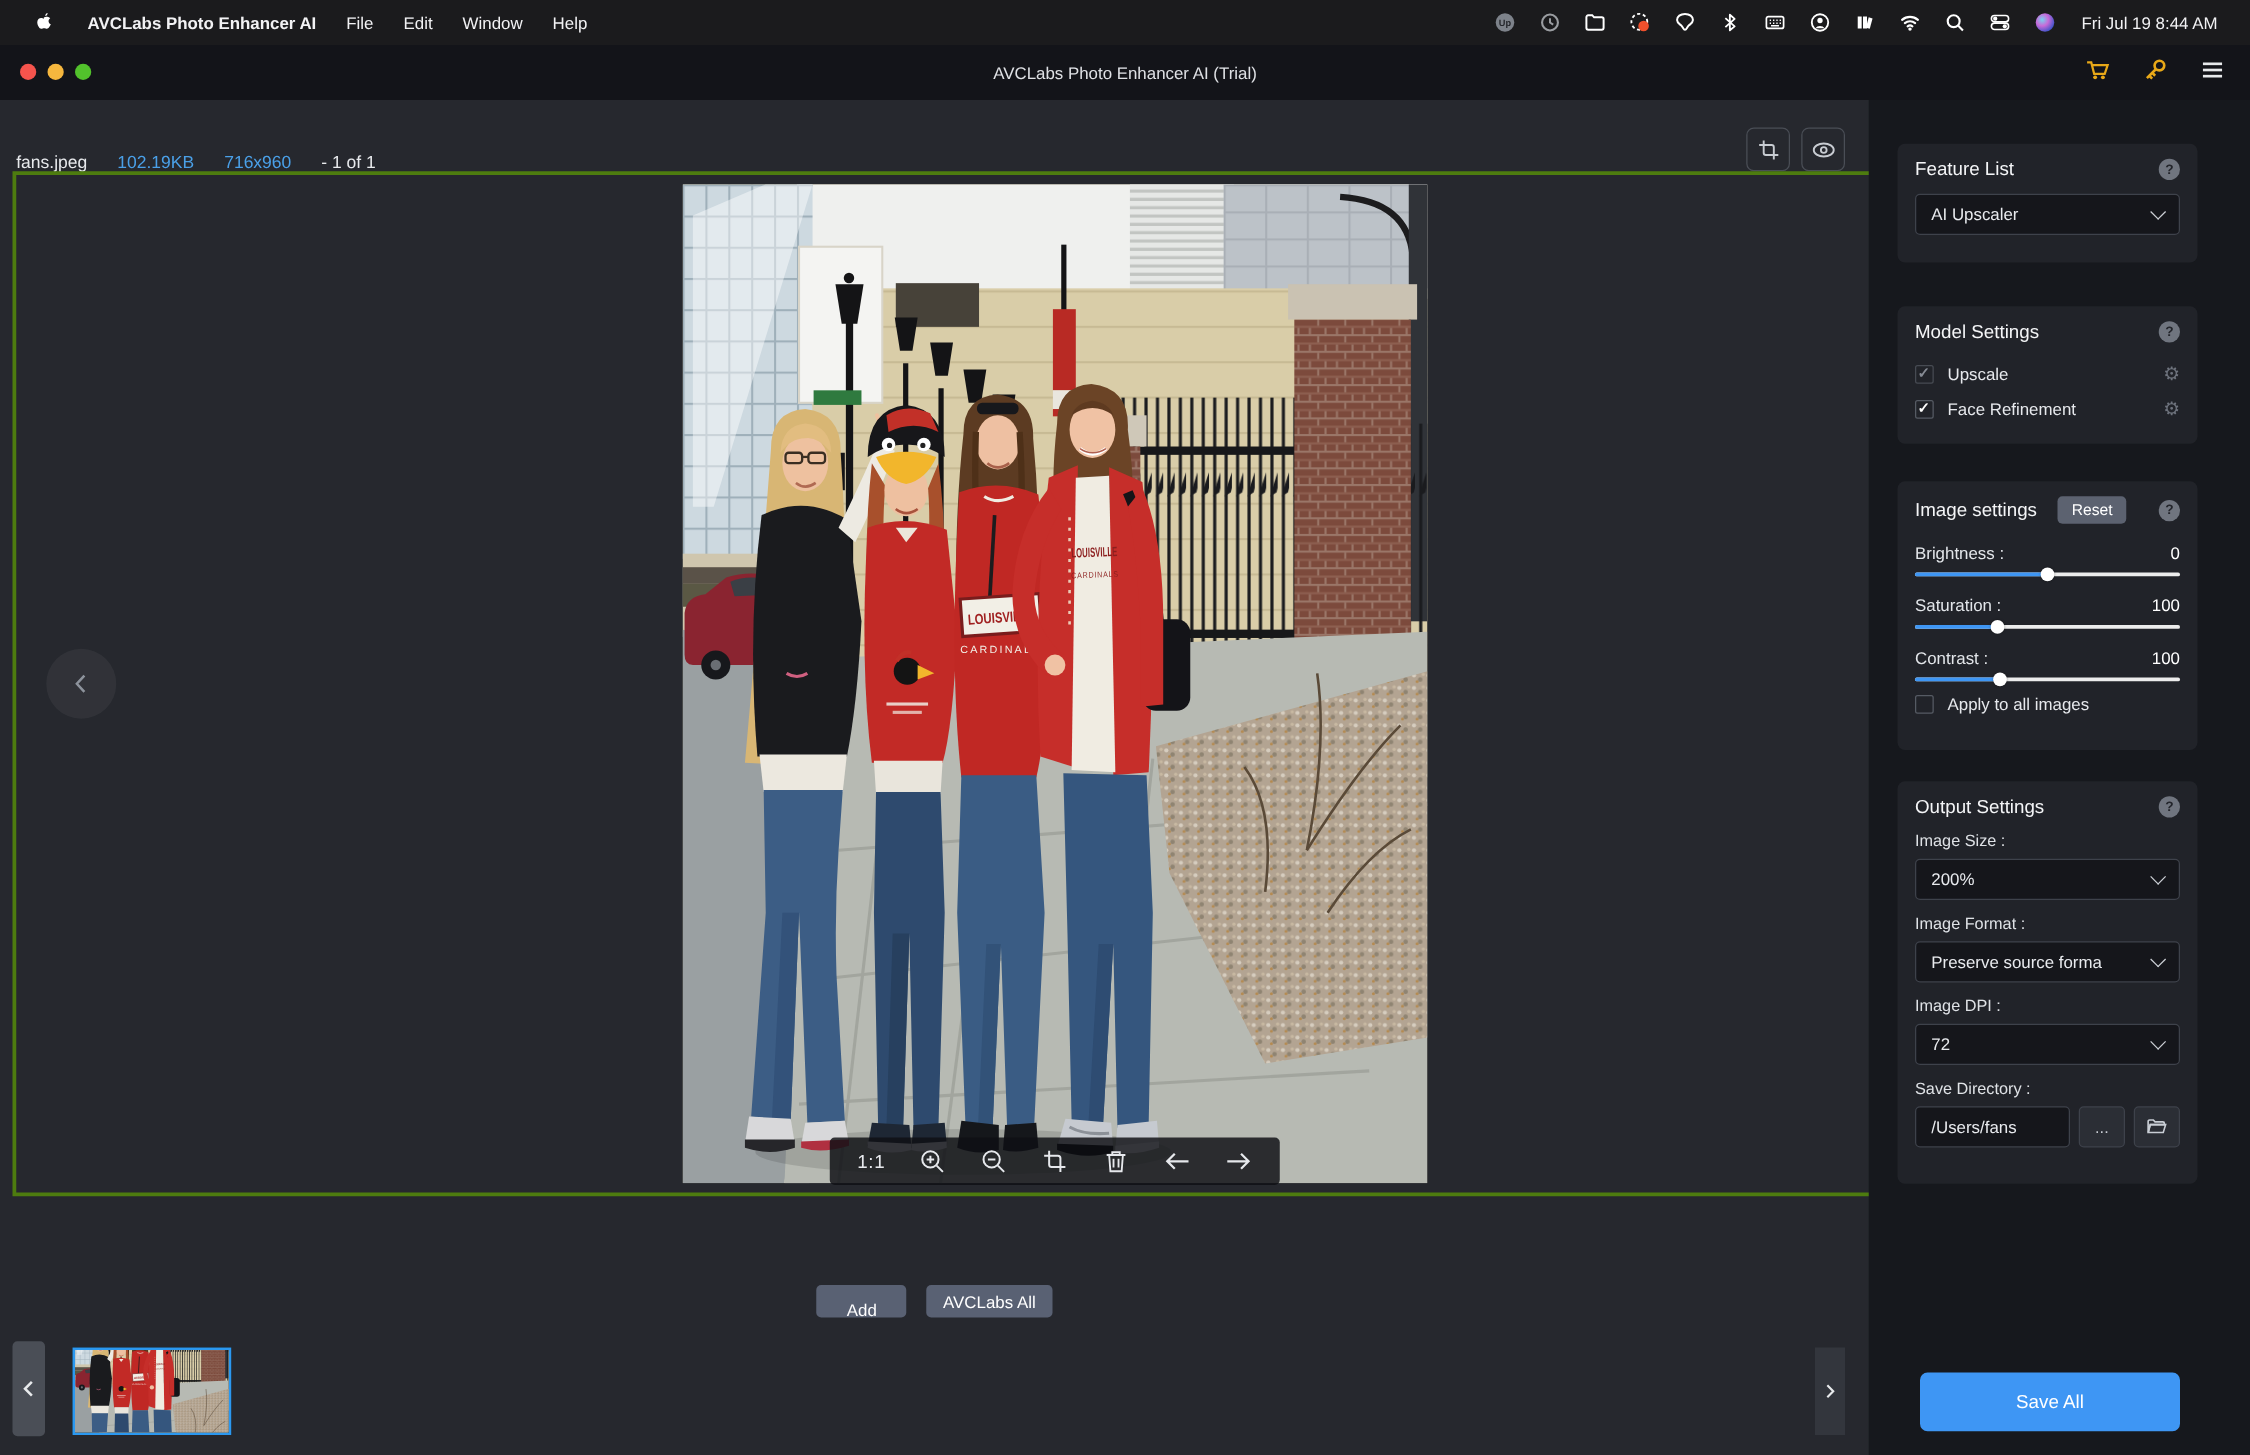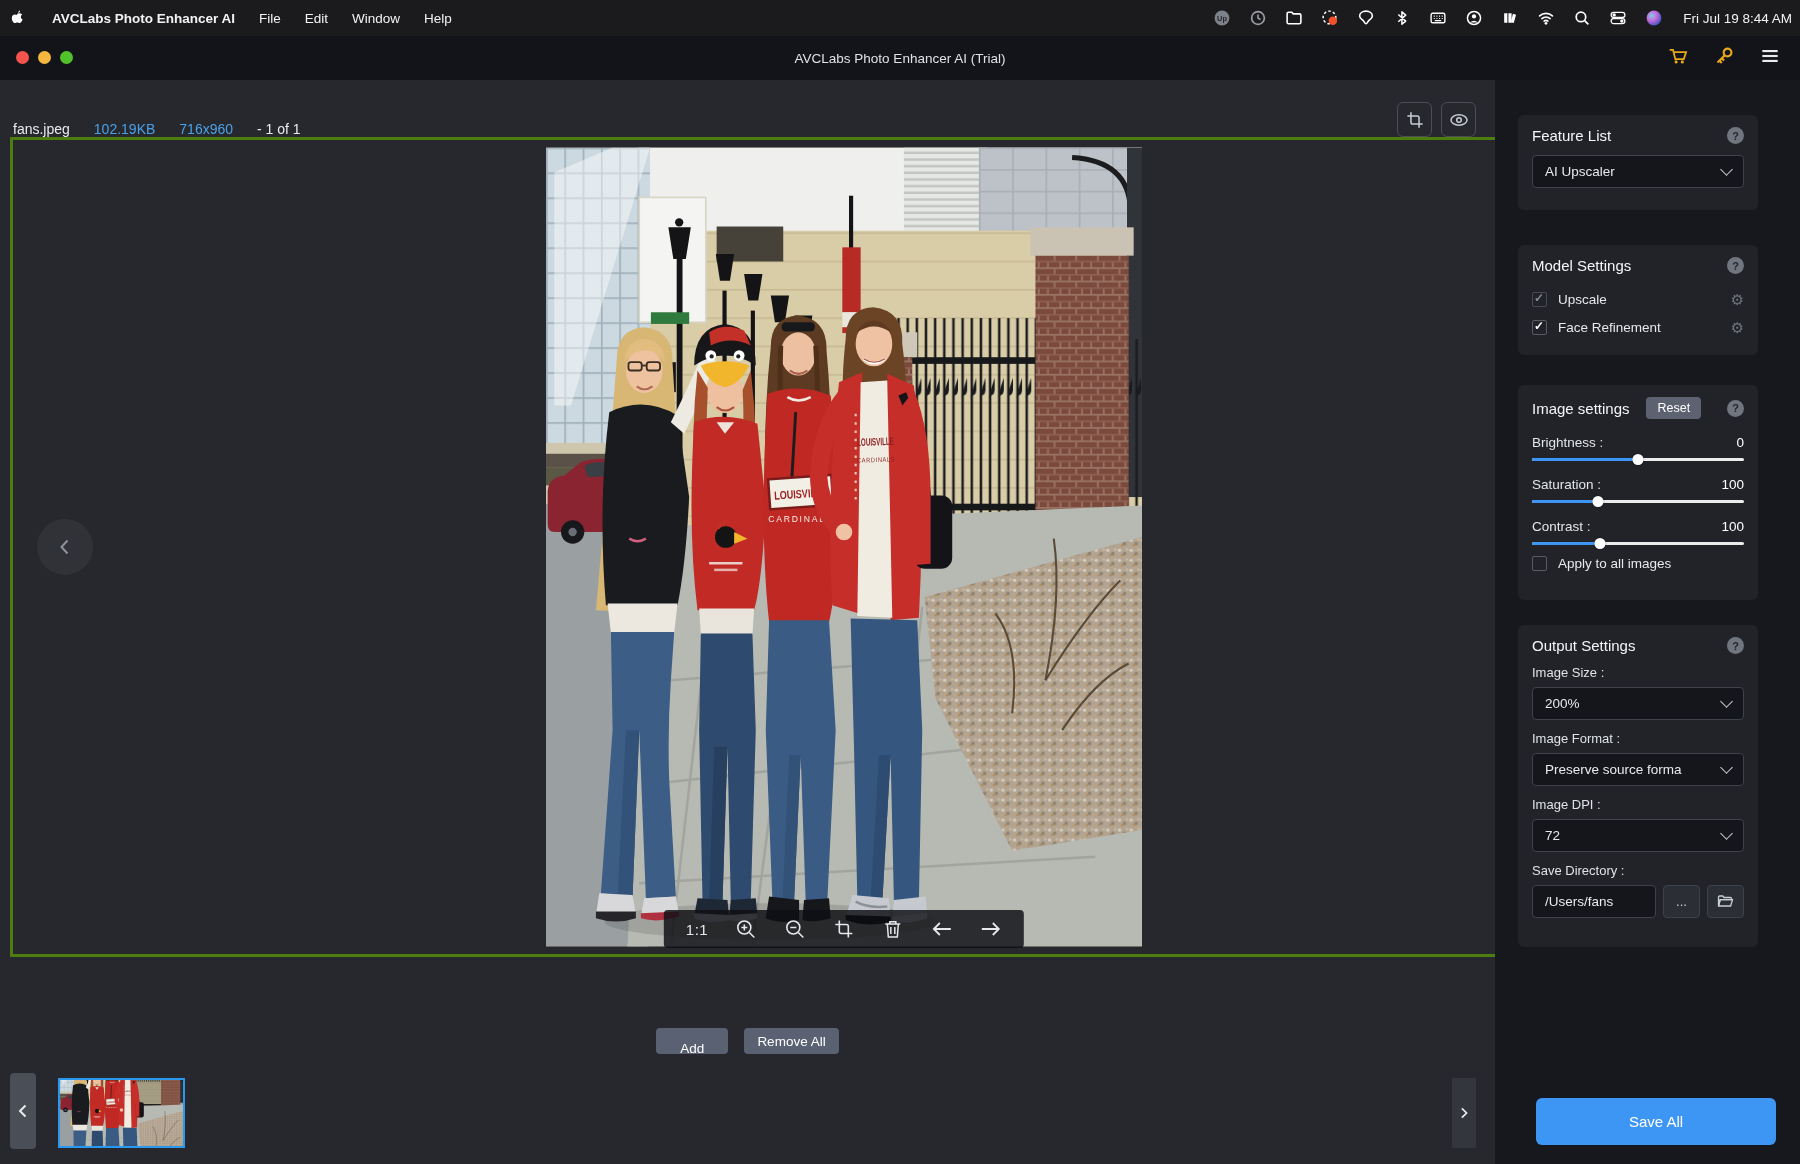--- a/index.html
+++ b/index.html
@@ -1,19 +1,19 @@
 <!DOCTYPE html>
 <html><head>
 <meta charset="utf-8">
 <style>
   html,body{margin:0;padding:0;background:#000;}
   body{font-family:"Liberation Sans",sans-serif;}
   .screen{position:relative;width:1800px;height:1164px;background:#26282e;overflow:hidden;}
   
-  .menubar{position:absolute;top:0;left:0;right:0;height:36px;background:#1b1b1d;display:flex;align-items:center;color:#f2f2f4;font-size:13.5px;padding:0 8px;gap:24px;box-sizing:border-box;}
+  .menubar{position:absolute;top:0;left:0;right:0;height:36px;background:#1b1b1d;display:flex;align-items:center;color:#f2f2f4;font-size:13.5px;padding:0 26px;gap:24px;box-sizing:border-box;}
   .menubar .app-name{font-weight:bold;margin-left:2px;}
   .mb-item{white-space:nowrap;}
   .mb-right{margin-left:auto;display:flex;align-items:center;gap:18px;}
   .mb-ic{width:18px;height:18px;display:block;}
   .clock{font-size:13.5px;margin-left:2px;white-space:nowrap;}
   
   .titlebar{position:absolute;top:36px;left:0;right:0;height:44px;background:#131419;display:flex;align-items:center;color:#dfe1e5;font-size:13.5px;}
   .traffic{position:absolute;left:16px;top:15px;display:flex;gap:9px;}
   .tl{width:13px;height:13px;border-radius:50%;}
   .tl-red{background:#f5544d;} .tl-yellow{background:#f6b73e;} .tl-green{background:#52c22c;}
@@ -70,21 +70,21 @@
   .sl-val{margin-left:auto;color:#fff;}
   .track{position:relative;height:3px;background:#ececec;border-radius:2px;margin:8px 0 11px;}
   .fill{position:absolute;left:0;top:0;height:3px;background:#3e96f4;border-radius:2px;}
   .handle{position:absolute;top:-4px;width:11px;height:11px;background:#fff;border-radius:50%;transform:translateX(-50%);box-shadow:0 0 2px rgba(0,0,0,.4);}
   .apply-row{display:flex;align-items:center;gap:11px;margin-top:10px;font-size:13.5px;}
   .out-label{font-size:13px;color:#dfe2e6;margin:11px 0 7px;}
   .out-label.first{margin-top:1px;}
   .dir-row{display:flex;gap:7px;}
   .dir-box{flex:1;min-width:0;}
   .small-btn{width:37px;height:33px;background:#2b2e35;border:1px solid #3e424b;border-radius:4px;display:flex;align-items:center;justify-content:center;color:#c9ced5;font-size:13px;box-sizing:border-box;}
-  .save-all{position:absolute;left:41px;top:1018px;width:240px;height:47px;background:#3e96f4;border:none;border-radius:6px;color:#fff;font-size:15px;font-family:inherit;}
+  .save-all{position:absolute;left:41px;top:1018px;width:208px;height:47px;background:#3e96f4;border:none;border-radius:6px;color:#fff;font-size:15px;font-family:inherit;}
 </style>
 </head>
 <body>
 
 <svg width="0" height="0" style="position:absolute" aria-hidden="true">
   <defs>
     <pattern id="pf" width="11" height="260" patternUnits="userSpaceOnUse">
       <rect x="4" width="3" height="260" fill="#1a1b1e"></rect>
       <path d="M4,40 Q12,10 18,2 L10,36 Z" fill="#1a1b1e"></path>
     </pattern>
@@ -471,21 +471,21 @@
           <span class="tool">
               <svg width="22" height="20" viewBox="0 0 22 20">
                 <path d="M2 10h17M13 4l6 6-6 6" stroke="#e6e8ec" stroke-width="1.8" fill="none"></path>
               </svg>
             </span>
         </div>
       </div>
 
       <div class="actions-row">
         <button class="btn-gray">Add</button>
-        <button class="btn-gray small">Remove All</button>
+        <button class="btn-gray small">AVCLabs All</button>
       </div>
 
       <button class="strip-btn strip-left">
         <svg width="14" height="16" viewBox="0 0 14 16">
             <path d="M9.5 2.5L4 8l5.5 5.5" stroke="#e8eaec" stroke-width="2" fill="none"></path>
           </svg>
       </button>
       <div class="thumb">
         <svg viewBox="0 0 716 960" preserveAspectRatio="xMidYMid slice">
             <use href="#fan-photo"></use>

